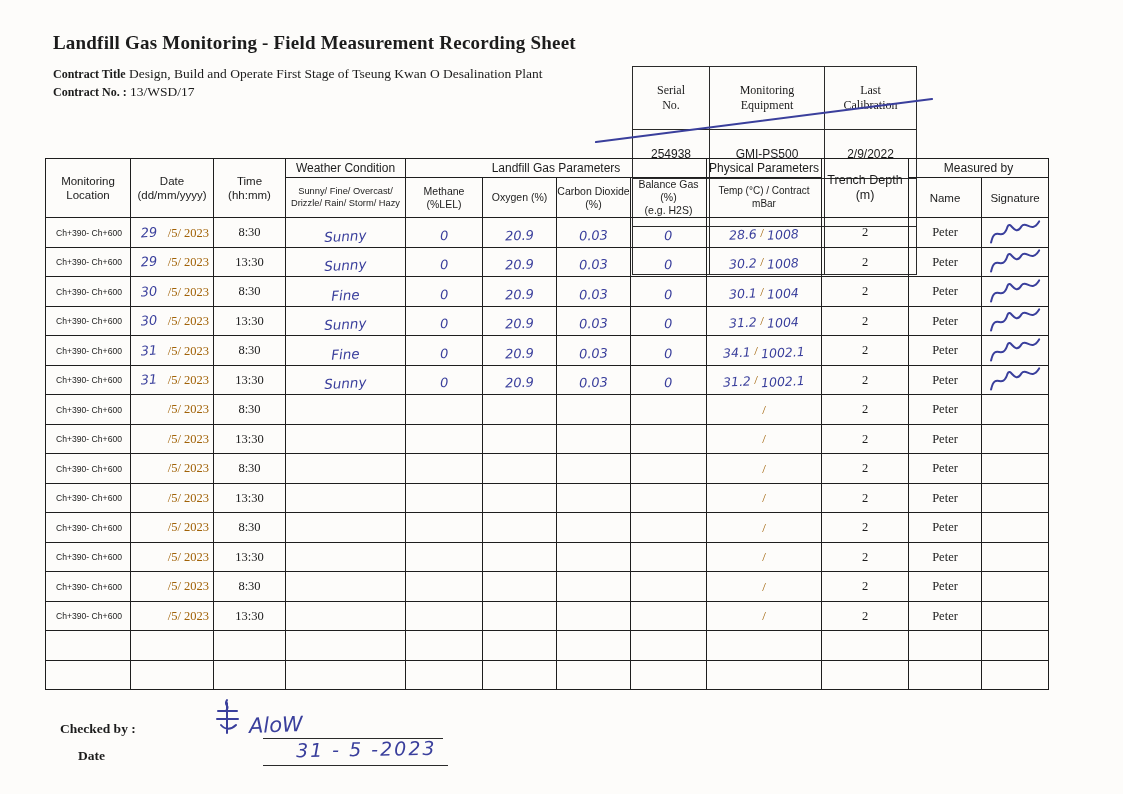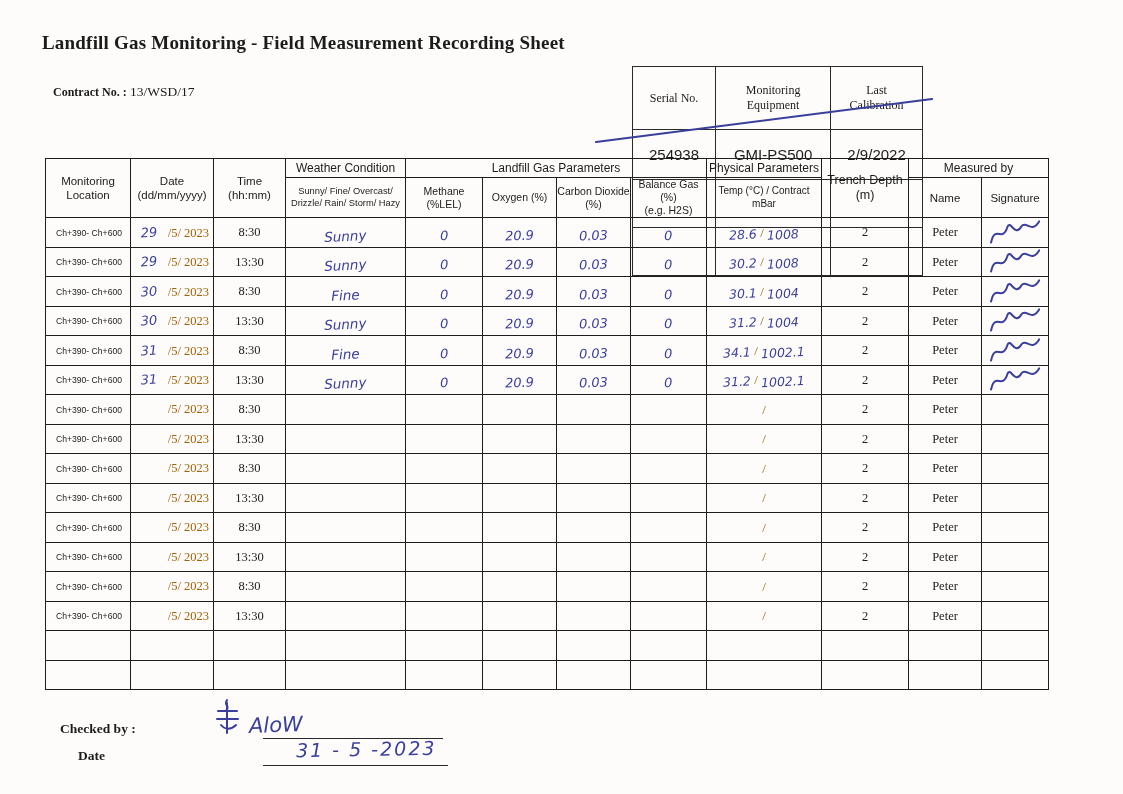--- a/index.html
+++ b/index.html
@@ -1,29 +1,29 @@
 <!DOCTYPE html>
 <html><head>
 <meta charset="utf-8">
 <style>
   html,body{margin:0;padding:0;background:#e8e8e8;}
   .page{position:relative;width:1123px;height:794px;background:#fdfcfa;overflow:hidden;
         font-family:"Liberation Serif",serif;color:#1c1c1c;}
 
   
-  .title{position:absolute;left:42px;top:32px;font-size:19px;font-weight:bold;letter-spacing:.2px;}
+  .title{position:absolute;left:53px;top:32px;font-size:19px;font-weight:bold;letter-spacing:.2px;}
   .contract-line{position:absolute;left:53px;font-size:13.5px;white-space:nowrap;}
   .contract-line .lbl{font-weight:bold;font-size:12px;}
   .ct{top:66px}.cn{top:84px}
 
   
   .equip{position:absolute;left:632px;top:66px;border-collapse:collapse;table-layout:fixed;}
   .equip th,.equip td{border:1.5px solid #2a2a2a;text-align:center;padding:16px;overflow:hidden;}
   .equip th{font-family:"Liberation Serif",serif;font-weight:normal;font-size:12px;height:20px;}
-  .equip td{font-family:"Liberation Sans",sans-serif;font-size:15px;height:16px;}
+  .equip td{font-family:"Liberation Sans",sans-serif;font-size:12px;height:16px;}
   .equip tr.blank td{height:15px;}
   .strike{position:absolute;left:588px;top:92px;width:350px;height:55px;pointer-events:none;}
 
   
   .main{position:absolute;left:45px;top:158px;border-collapse:collapse;table-layout:fixed;
         font-family:"Liberation Sans",sans-serif;}
   .main th,.main td{border:1.6px solid #1e1e1e;padding:0;text-align:center;vertical-align:middle;overflow:visible;}
   .main th{font-weight:normal;white-space:pre-line;line-height:1.25;}
   .g{font-size:12px;height:18px;}
   .s{font-size:10.5px;}
@@ -56,20 +56,24 @@
   .checked-sig .hw{font-size:21px;transform:rotate(-2deg);}
   .date-hw{position:absolute;left:296px;top:738px;font-size:19px;letter-spacing:2px;transform:rotate(-1deg);}
 </style>
 </head>
 <body>
 
 <div class="page">
 
   <div class="title">Landfill Gas Monitoring - Field Measurement Recording Sheet</div>
 
+  <div class="contract-line ct">
+    <span class="lbl">Contract Title</span>
+    <span>Design, Build and Operate First Stage of Tseung Kwan O Desalination Plant</span>
+  </div>
   <div class="contract-line cn">
     <span class="lbl">Contract No. :</span>
     <span>13/WSD/17</span>
   </div>
 
   <table class="equip">
     <colgroup>
         <col style="width:77px">
         <col style="width:115px">
         <col style="width:92px">

